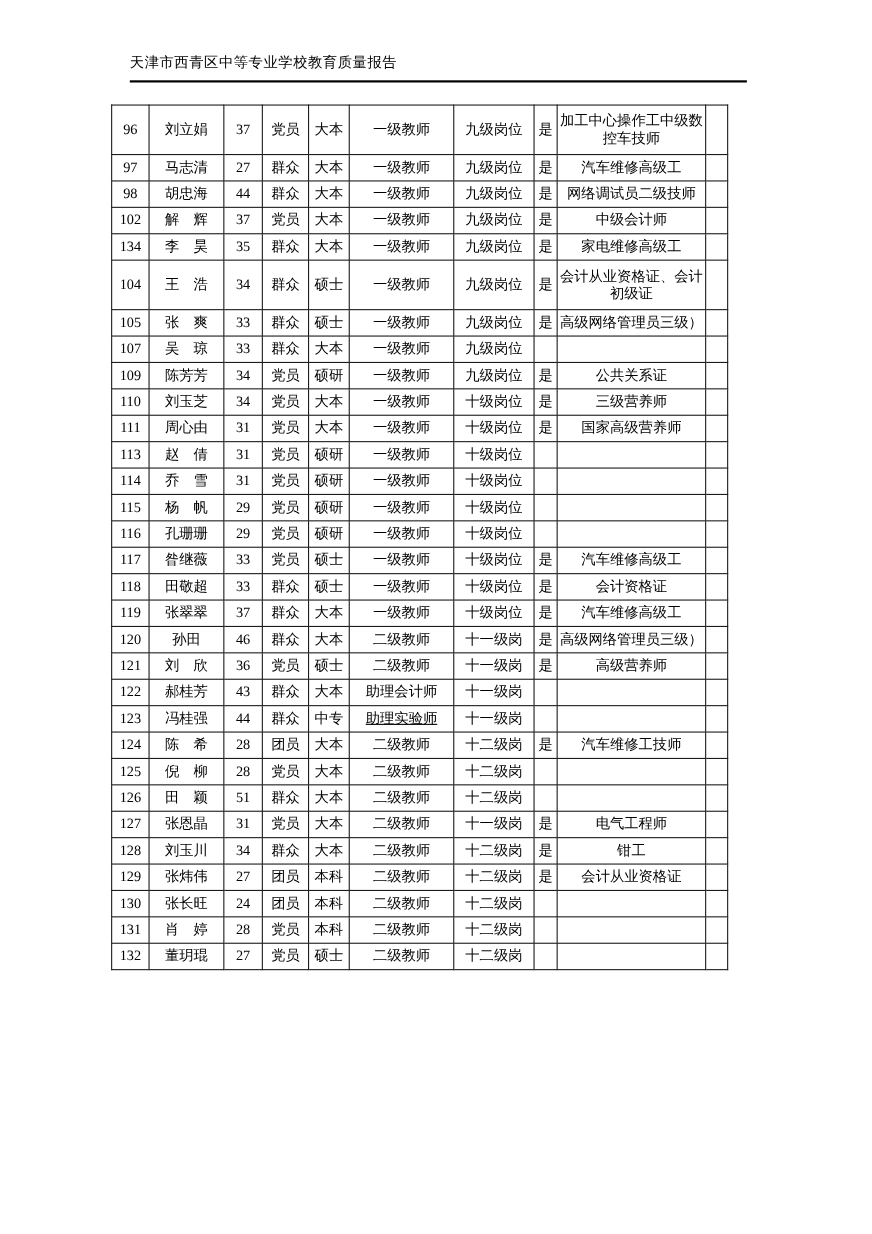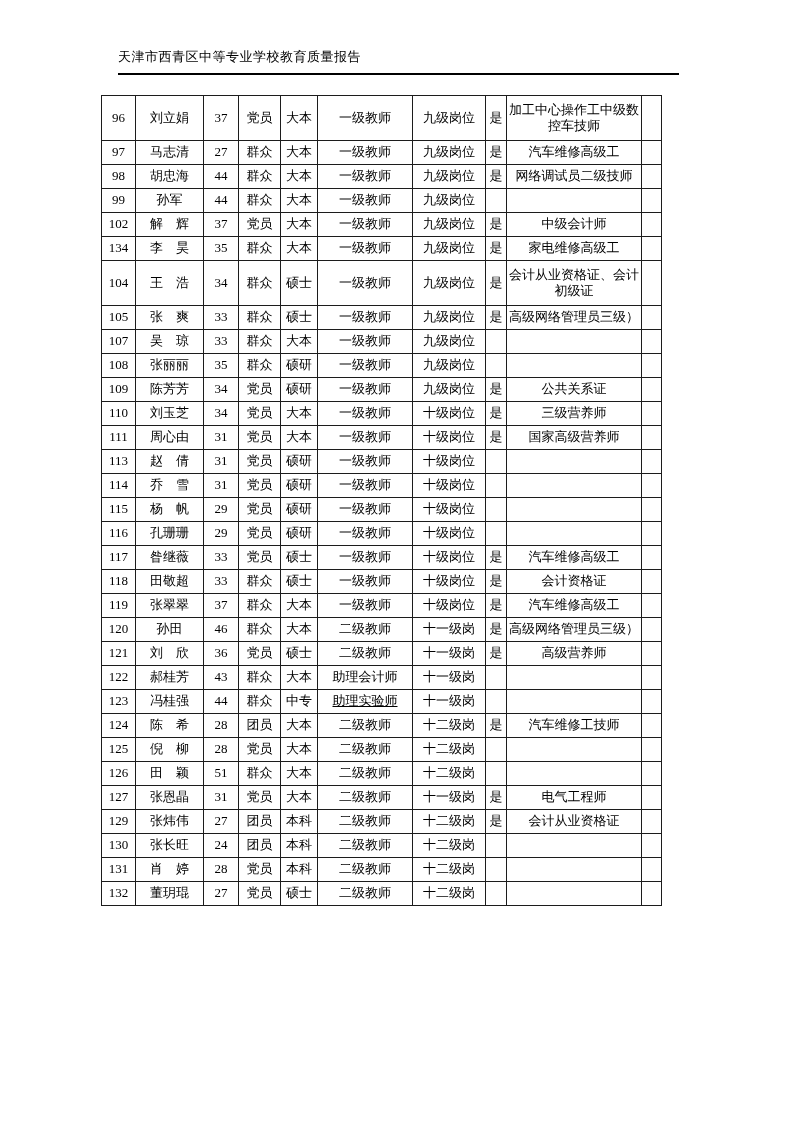--- a/index.html
+++ b/index.html
@@ -111,32 +111,20 @@
           <td>44</td>
           <td>群众</td>
           <td>大本</td>
           <td>一级教师</td>
           <td>九级岗位</td>
           <td>是</td>
           <td>网络调试员二级技师</td>
           <td></td>
         </tr>
         <tr>
-          <td>99</td>
-          <td>孙军</td>
-          <td>44</td>
-          <td>群众</td>
-          <td>大本</td>
-          <td>一级教师</td>
-          <td>九级岗位</td>
-          <td></td>
-          <td></td>
-          <td></td>
-        </tr>
-        <tr>
           <td>102</td>
           <td>解　辉</td>
           <td>37</td>
           <td>党员</td>
           <td>大本</td>
           <td>一级教师</td>
           <td>九级岗位</td>
           <td>是</td>
           <td>中级会计师</td>
           <td></td>
@@ -183,32 +171,20 @@
           <td>33</td>
           <td>群众</td>
           <td>大本</td>
           <td>一级教师</td>
           <td>九级岗位</td>
           <td></td>
           <td></td>
           <td></td>
         </tr>
         <tr>
-          <td>108</td>
-          <td>张丽丽</td>
-          <td>35</td>
-          <td>群众</td>
-          <td>硕研</td>
-          <td>一级教师</td>
-          <td>九级岗位</td>
-          <td></td>
-          <td></td>
-          <td></td>
-        </tr>
-        <tr>
           <td>109</td>
           <td>陈芳芳</td>
           <td>34</td>
           <td>党员</td>
           <td>硕研</td>
           <td>一级教师</td>
           <td>九级岗位</td>
           <td>是</td>
           <td>公共关系证</td>
           <td></td>
@@ -408,20 +384,32 @@
         <tr>
           <td>127</td>
           <td>张恩晶</td>
           <td>31</td>
           <td>党员</td>
           <td>大本</td>
           <td>二级教师</td>
           <td>十一级岗</td>
           <td>是</td>
           <td>电气工程师</td>
+          <td></td>
+        </tr>
+        <tr>
+          <td>128</td>
+          <td>刘玉川</td>
+          <td>34</td>
+          <td>群众</td>
+          <td>大本</td>
+          <td>二级教师</td>
+          <td>十二级岗</td>
+          <td>是</td>
+          <td>钳工</td>
           <td></td>
         </tr>
         <tr>
           <td>129</td>
           <td>张炜伟</td>
           <td>27</td>
           <td>团员</td>
           <td>本科</td>
           <td>二级教师</td>
           <td>十二级岗</td>

